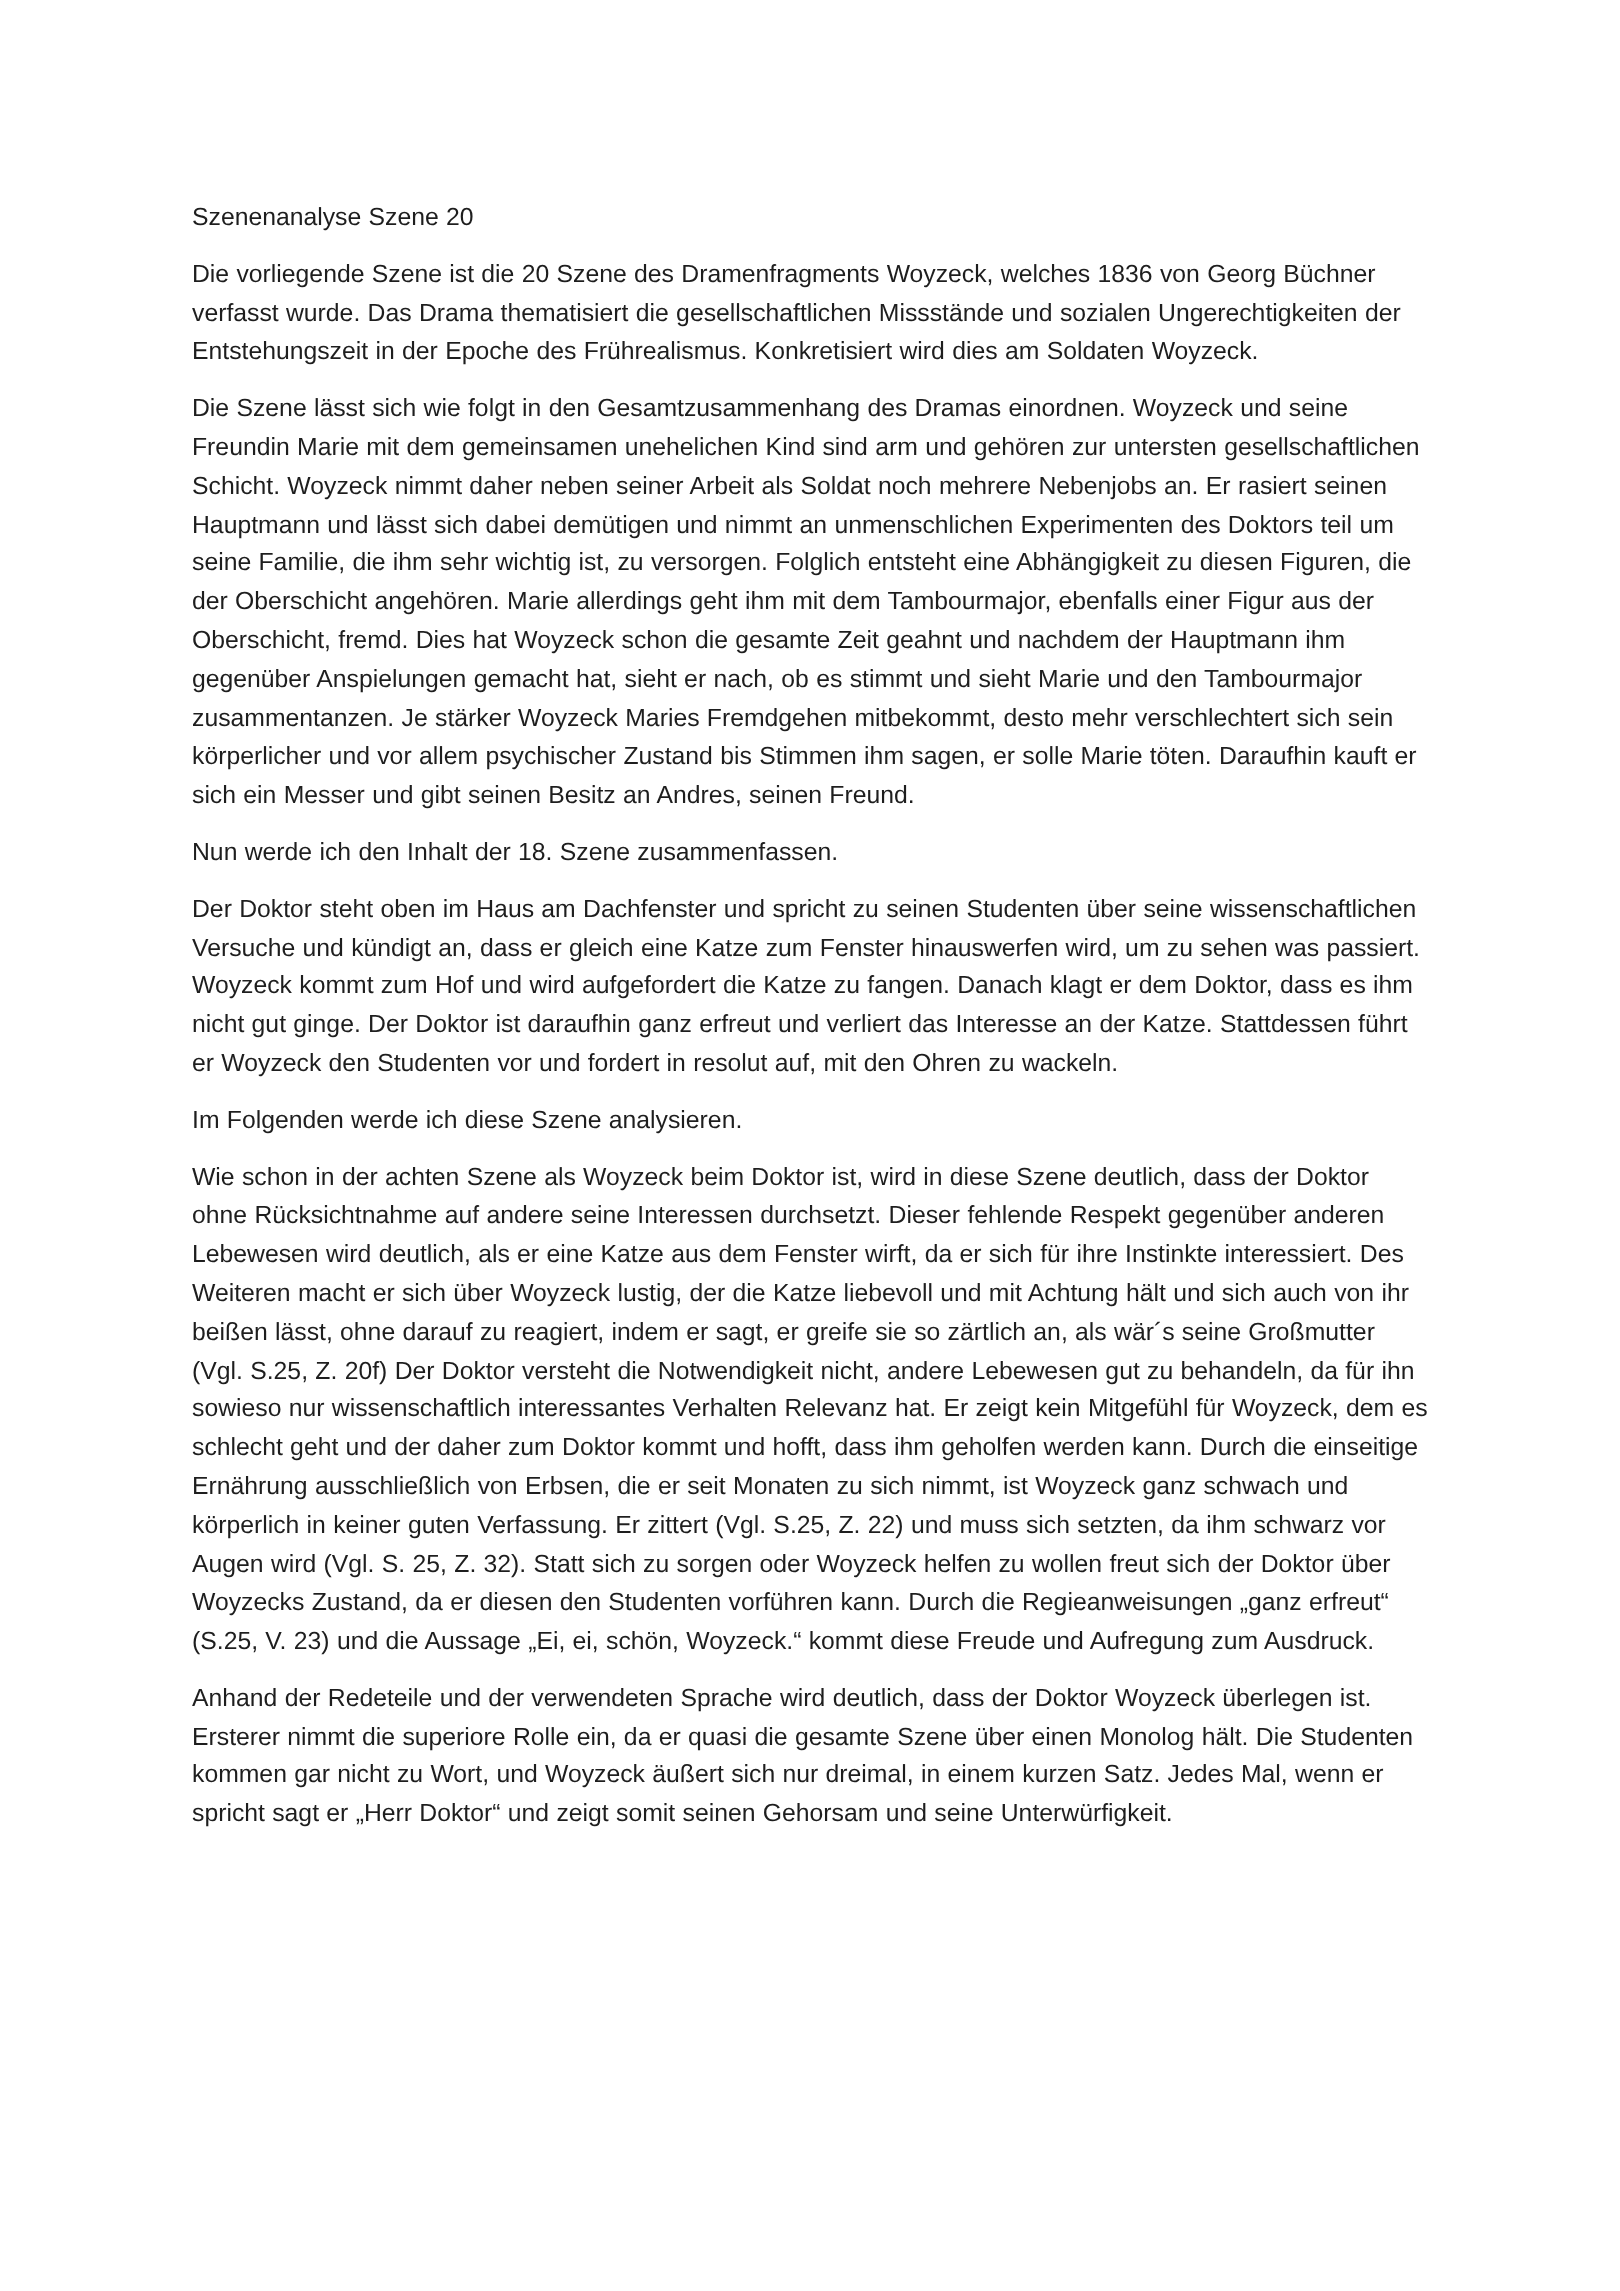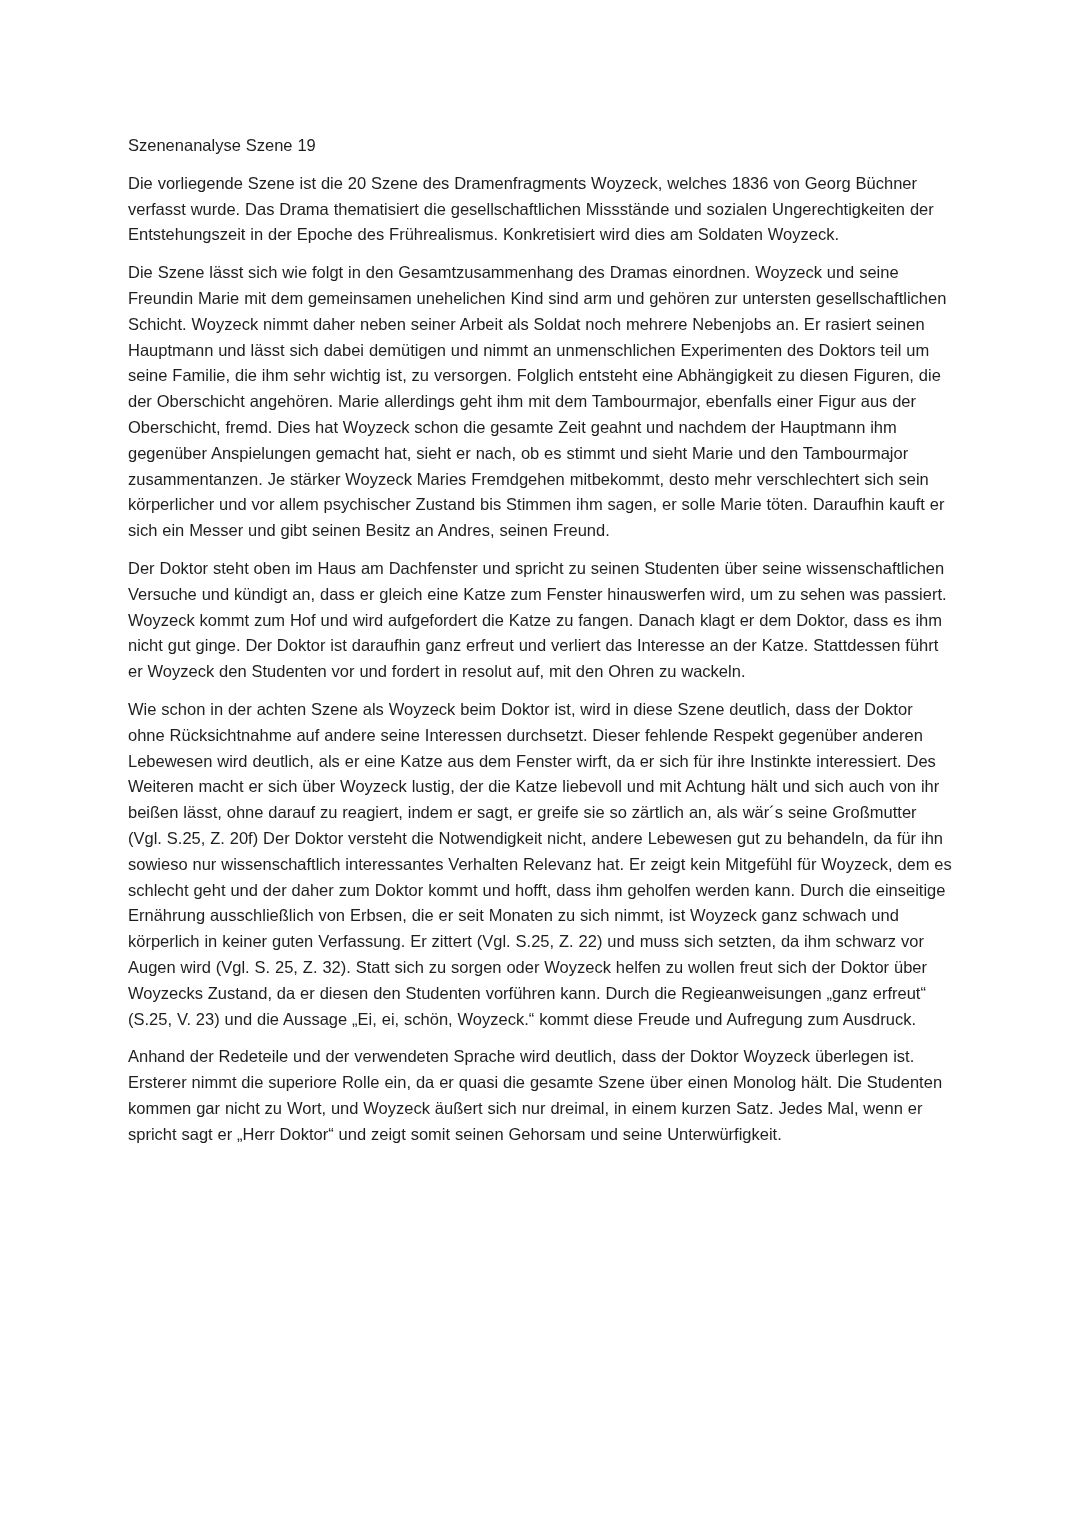--- a/index.html
+++ b/index.html
@@ -30,26 +30,28 @@
     white-space: pre-wrap;
   }
   .title {
     font-weight: 400; 
   }
 </style>
 </head>
 <body>
 
 <div class="page">
-  <p class="para title">Szenenanalyse Szene 19</p>
+  <p class="para title">Szenenanalyse Szene 20</p>
 
   <p class="para">Die vorliegende Szene ist die 20 Szene des Dramenfragments Woyzeck, welches 1836 von Georg Büchner verfasst wurde. Das Drama thematisiert die gesellschaftlichen Missstände und sozialen Ungerechtigkeiten der Entstehungszeit in der Epoche des Frührealismus. Konkretisiert wird dies am Soldaten Woyzeck.</p>
 
   <p class="para">Die Szene lässt sich wie folgt in den Gesamtzusammenhang des Dramas einordnen. Woyzeck und seine Freundin Marie mit dem gemeinsamen unehelichen Kind sind arm und gehören zur untersten gesellschaftlichen Schicht. Woyzeck nimmt daher neben seiner Arbeit als Soldat noch mehrere Nebenjobs an. Er rasiert seinen Hauptmann und lässt sich dabei demütigen und nimmt an unmenschlichen Experimenten des Doktors teil um seine Familie, die ihm sehr wichtig ist, zu versorgen. Folglich entsteht eine Abhängigkeit zu diesen Figuren, die der Oberschicht angehören. Marie allerdings geht ihm mit dem Tambourmajor, ebenfalls einer Figur aus der Oberschicht, fremd. Dies hat Woyzeck schon die gesamte Zeit geahnt und nachdem der Hauptmann ihm gegenüber Anspielungen gemacht hat, sieht er nach, ob es stimmt und sieht Marie und den Tambourmajor zusammentanzen. Je stärker Woyzeck Maries Fremdgehen mitbekommt, desto mehr verschlechtert sich sein körperlicher und vor allem psychischer Zustand bis Stimmen ihm sagen, er solle Marie töten. Daraufhin kauft er sich ein Messer und gibt seinen Besitz an Andres, seinen Freund.</p>
 
+  <p class="para">Nun werde ich den Inhalt der 18. Szene zusammenfassen.</p>
 
   <p class="para">Der Doktor steht oben im Haus am Dachfenster und spricht zu seinen Studenten über seine wissenschaftlichen Versuche und kündigt an, dass er gleich eine Katze zum Fenster hinauswerfen wird, um zu sehen was passiert. Woyzeck kommt zum Hof und wird aufgefordert die Katze zu fangen. Danach klagt er dem Doktor, dass es ihm nicht gut ginge. Der Doktor ist daraufhin ganz erfreut und verliert das Interesse an der Katze. Stattdessen führt er Woyzeck den Studenten vor und fordert in resolut auf, mit den Ohren zu wackeln.</p>
 
+  <p class="para">Im Folgenden werde ich diese Szene analysieren.</p>
 
   <p class="para">Wie schon in der achten Szene als Woyzeck beim Doktor ist, wird in diese Szene deutlich, dass der Doktor ohne Rücksichtnahme auf andere seine Interessen durchsetzt. Dieser fehlende Respekt gegenüber anderen Lebewesen wird deutlich, als er eine Katze aus dem Fenster wirft, da er sich für ihre Instinkte interessiert. Des Weiteren macht er sich über Woyzeck lustig, der die Katze liebevoll und mit Achtung hält und sich auch von ihr beißen lässt, ohne darauf zu reagiert, indem er sagt, er greife sie so zärtlich an, als wär´s seine Großmutter (Vgl. S.25, Z. 20f) Der Doktor versteht die Notwendigkeit nicht, andere Lebewesen gut zu behandeln, da für ihn sowieso nur wissenschaftlich interessantes Verhalten Relevanz hat. Er zeigt kein Mitgefühl für Woyzeck, dem es schlecht geht und der daher zum Doktor kommt und hofft, dass ihm geholfen werden kann. Durch die einseitige Ernährung ausschließlich von Erbsen, die er seit Monaten zu sich nimmt, ist Woyzeck ganz schwach und körperlich in keiner guten Verfassung. Er zittert (Vgl. S.25, Z. 22) und muss sich setzten, da ihm schwarz vor Augen wird (Vgl. S. 25, Z. 32). Statt sich zu sorgen oder Woyzeck helfen zu wollen freut sich der Doktor über Woyzecks Zustand, da er diesen den Studenten vorführen kann. Durch die Regieanweisungen „ganz erfreut“ (S.25, V. 23) und die Aussage „Ei, ei, schön, Woyzeck.“ kommt diese Freude und Aufregung zum Ausdruck.</p>
 
   <p class="para">Anhand der Redeteile und der verwendeten Sprache wird deutlich, dass der Doktor Woyzeck überlegen ist. Ersterer nimmt die superiore Rolle ein, da er quasi die gesamte Szene über einen Monolog hält. Die Studenten kommen gar nicht zu Wort, und Woyzeck äußert sich nur dreimal, in einem kurzen Satz. Jedes Mal, wenn er spricht sagt er „Herr Doktor“ und zeigt somit seinen Gehorsam und seine Unterwürfigkeit.</p>
 </div>
 
 </body></html>

